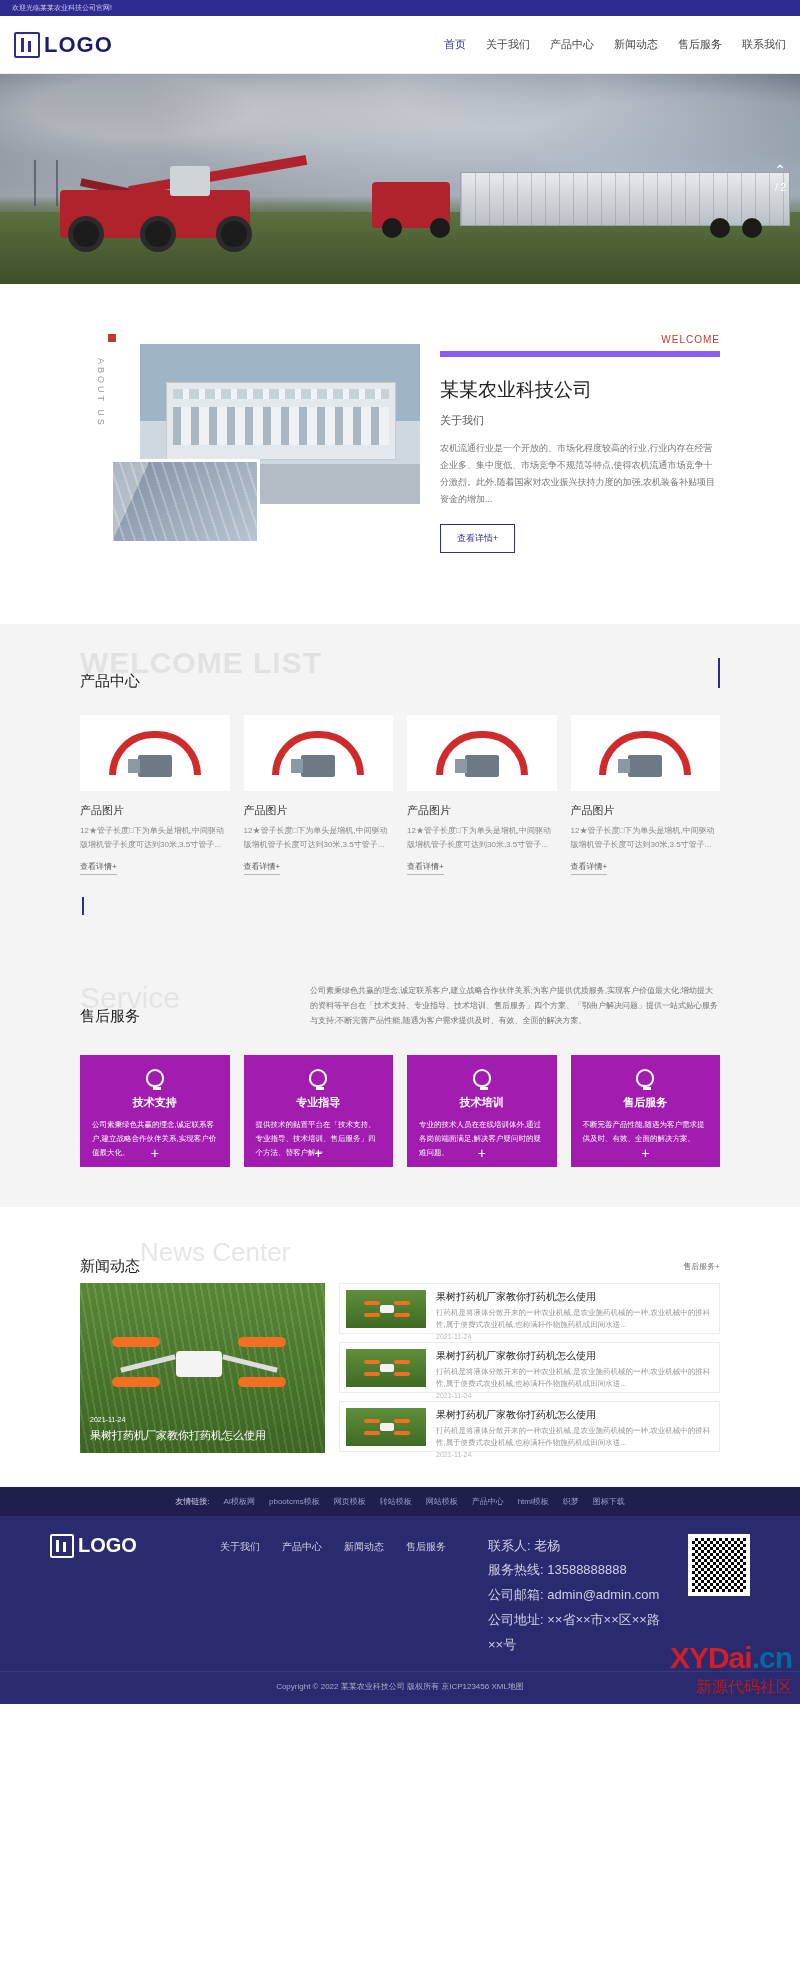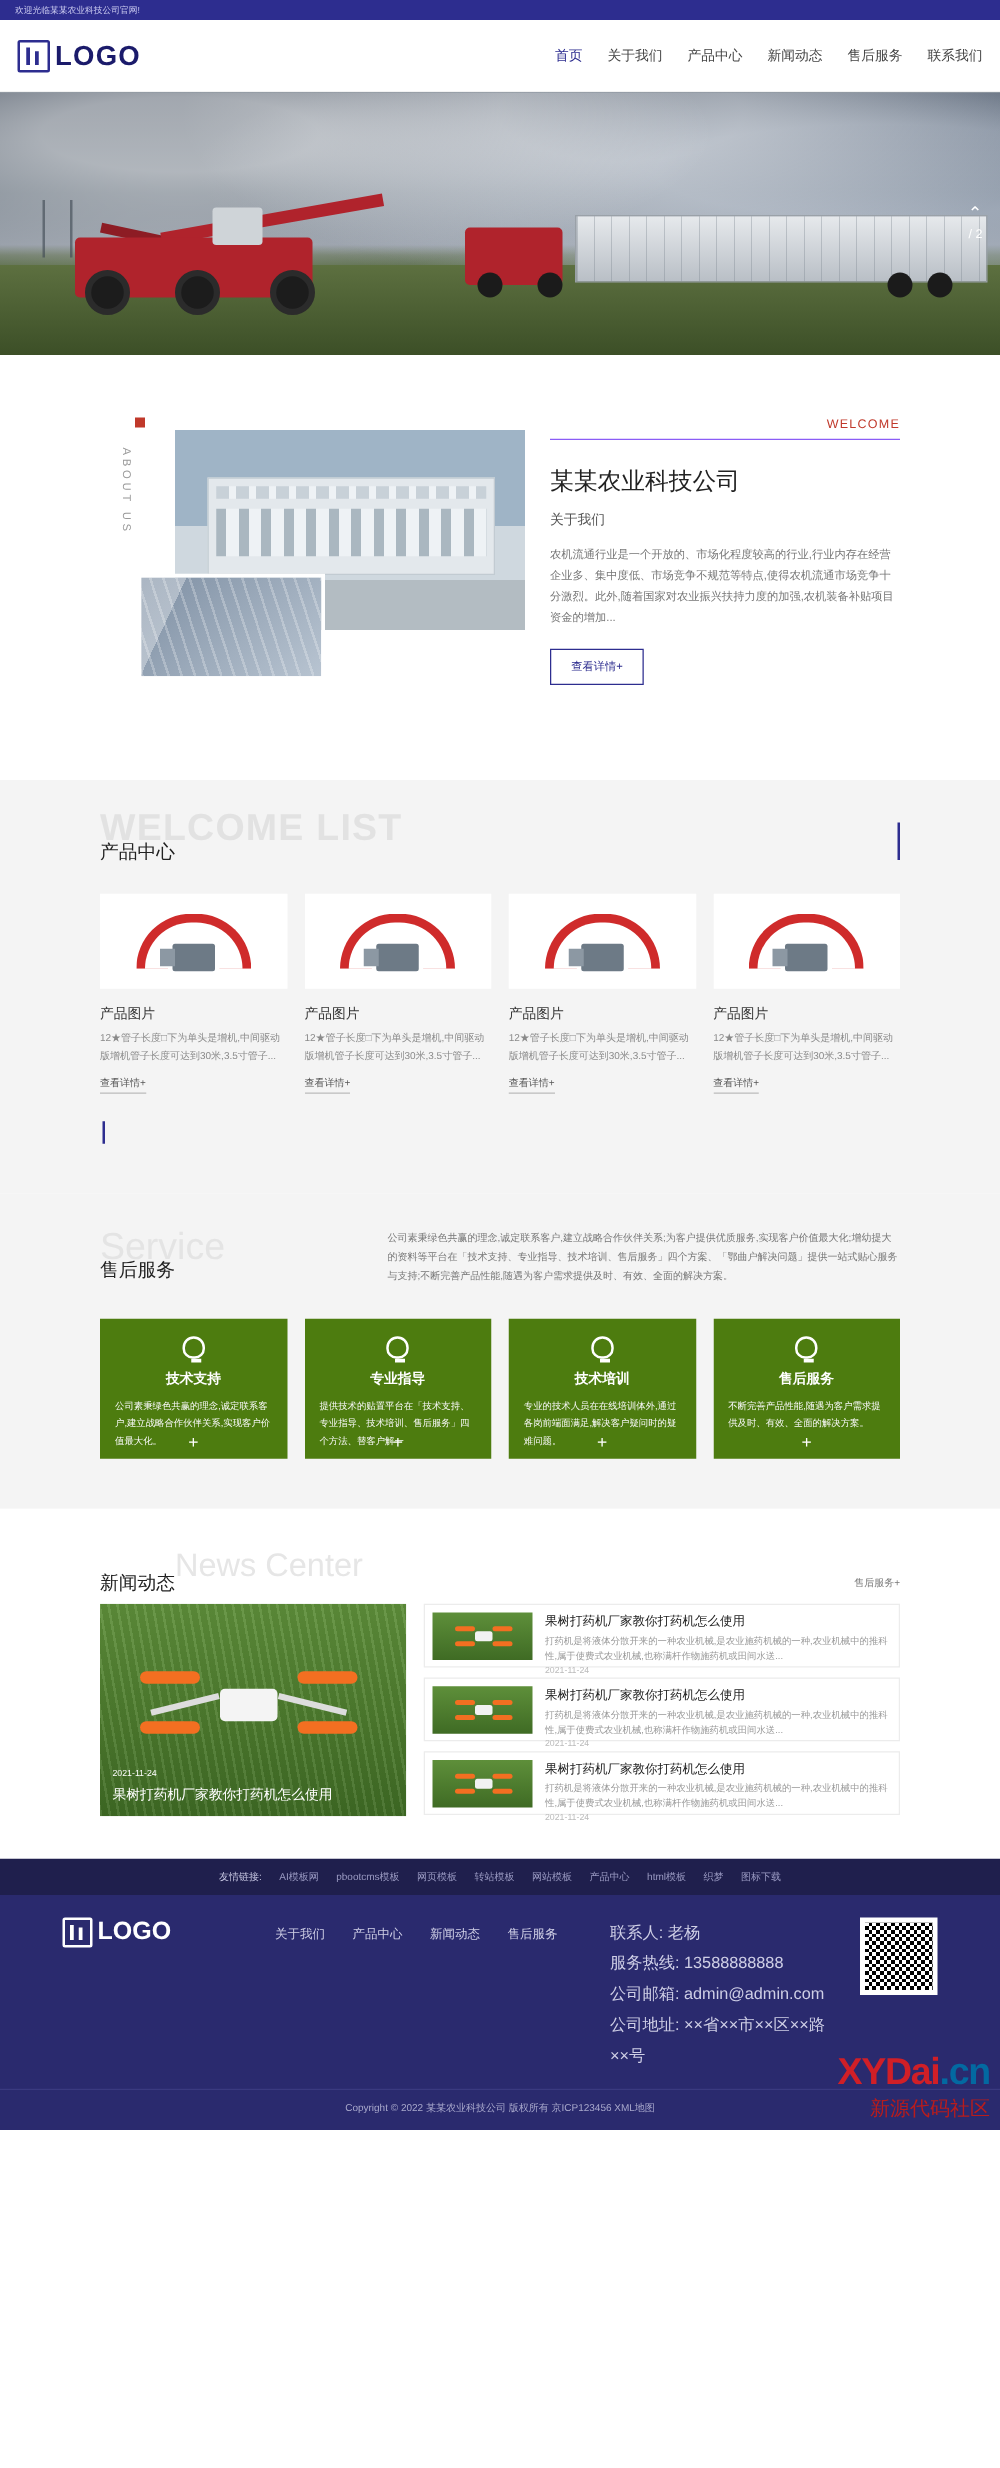--- a/index.html
+++ b/index.html
@@ -171,21 +171,21 @@
   }
   .ap2-g {
     position: absolute; inset: 0;
     background:
       linear-gradient(115deg, rgba(255,255,255,.35) 0 20%, rgba(0,0,0,0) 20%),
       repeating-linear-gradient(72deg, rgba(255,255,255,.25) 0 2px, rgba(0,0,0,0) 2px 10px);
   }
   .about-right { position: absolute; left: 360px; top: 0; width: 280px; }
   .welcome {
     text-align: right; color: #c0392b; font-size: 10px; letter-spacing: 1px;
-    border-bottom: 1px solid #8b5cf6; padding-bottom: 6px;
+    border-bottom: 6px solid #8b5cf6; padding-bottom: 6px;
   }
   .about-title { font-size: 19px; color: #222; margin-top: 20px; }
   .about-sub { font-size: 11px; color: #555; margin-top: 10px; }
   .about-text { font-size: 9px; color: #777; line-height: 1.9; margin-top: 12px; }
   .btn-outline {
     display: inline-block; margin-top: 16px;
     border: 1px solid #2d2d8f; color: #2d2d8f;
     font-size: 9px; padding: 7px 16px;
     background: #fff;
   }
@@ -226,21 +226,21 @@
   .blue-tick { width: 2px; height: 18px; background: #2d2d8f; margin: 22px 0 0 2px; }
 
   
   .service { background: #f4f4f4; padding: 26px 0 40px 0; }
   .svc-head { position: relative; height: 64px; }
   .svc-ghost { position: absolute; left: 0; top: 0; font-size: 30px; color: #e4e4e4; }
   .svc-title { position: absolute; left: 0; top: 26px; font-size: 15px; color: #222; }
   .svc-text { position: absolute; left: 230px; top: 2px; width: 410px; font-size: 8px; color: #777; line-height: 1.9; }
   .svc-grid { display: flex; gap: 14px; margin-top: 10px; }
   .svc-card {
-    width: 150px; height: 112px; background: #4d7c0f; color: #fff;
+    width: 150px; height: 112px; background: #a21caf; color: #fff;
     padding: 14px 12px 0 12px; position: relative; text-align: center;
   }
   .bulb {
     width: 18px; height: 18px; border: 2px solid #fff; border-radius: 50% 50% 45% 45%;
     margin: 0 auto 8px auto; position: relative;
   }
   .bulb::after {
     content: ""; position: absolute; left: 5px; bottom: -5px; width: 8px; height: 3px; background: #fff;
   }
   .svc-name { font-size: 11px; font-weight: bold; }

